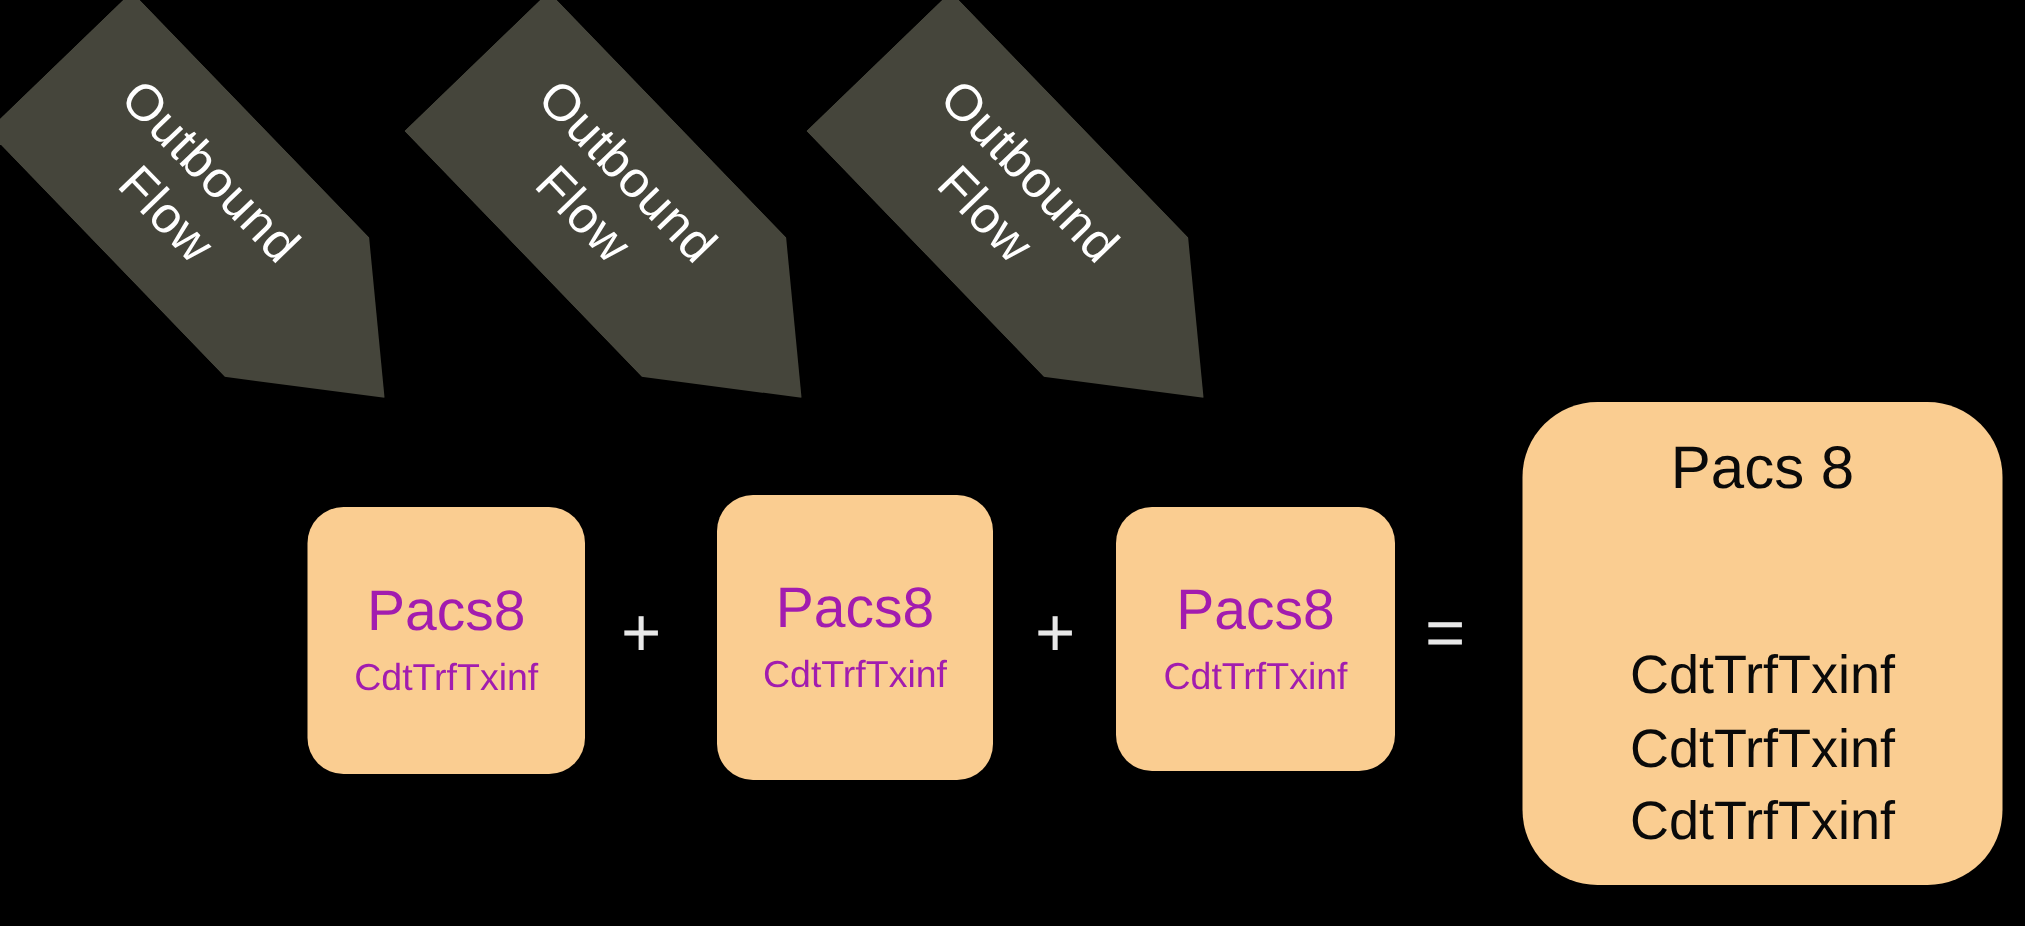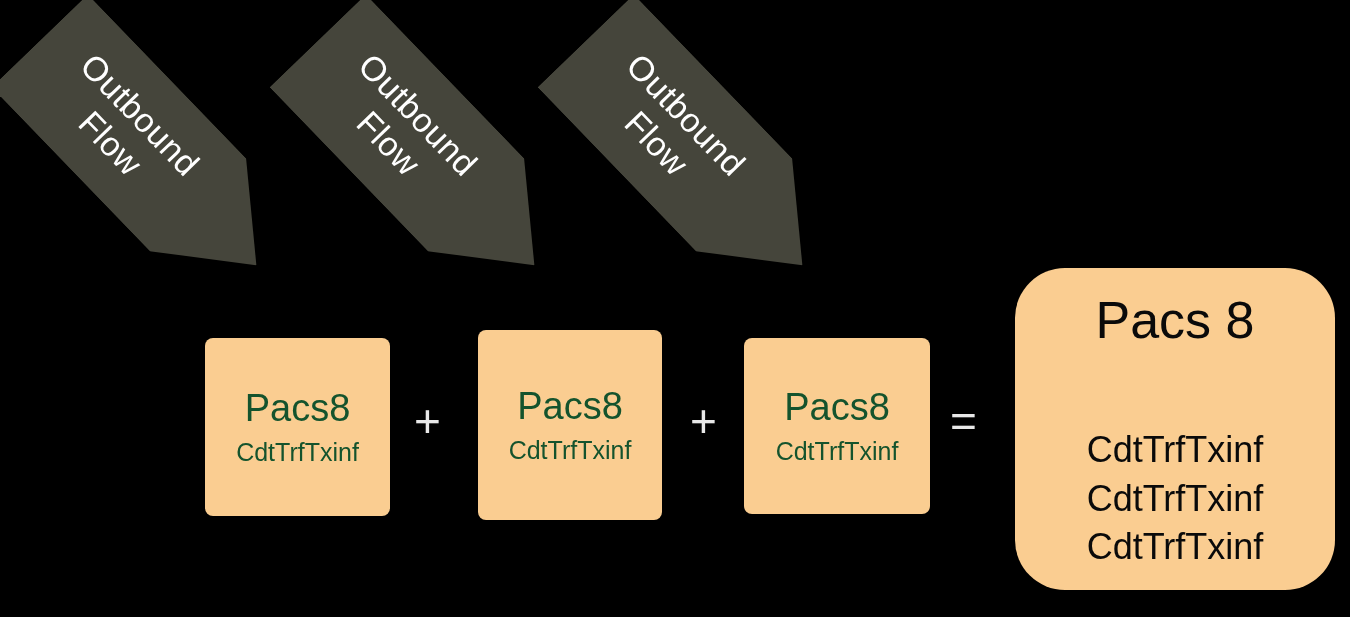--- a/index.html
+++ b/index.html
@@ -42,26 +42,26 @@
     line-height: 1.22;
     text-align: center;
     letter-spacing: 0.5px;
   }
   .arrow-label span { display: block; }
 
   
   .box {
     position: absolute;
     background: #FACD91;
-    border-radius: 8px;
+    border-radius: 24px;
     display: flex;
     flex-direction: column;
     align-items: center;
     justify-content: center;
-    color: #14532d;
+    color: #a21caf;
   }
   .box-1 { left: 205px; top: 338px; width: 185px; height: 178px; }
   .box-2 { left: 478px; top: 330px; width: 184px; height: 190px; }
   .box-3 { left: 744px; top: 338px; width: 186px; height: 176px; }
 
   .box-title { font-size: 38px; }
   .box-sub   { font-size: 25px; margin-top: 8px; }
 
   
   .op {
@@ -82,21 +82,21 @@
     width: 320px;
     height: 322px;
     background: #FACD91;
     border-radius: 50px;
     display: flex;
     flex-direction: column;
     align-items: center;
     color: #0a0a0a;
     padding: 22px 10px 18px;
   }
-  .result-title { font-size: 52px; }
+  .result-title { font-size: 40px; }
   .result-lines {
     margin-top: auto;
     text-align: center;
     font-size: 36px;
     line-height: 1.35;
   }
   .result-lines div { display: block; }
 </style>
 </head>
 <body>

